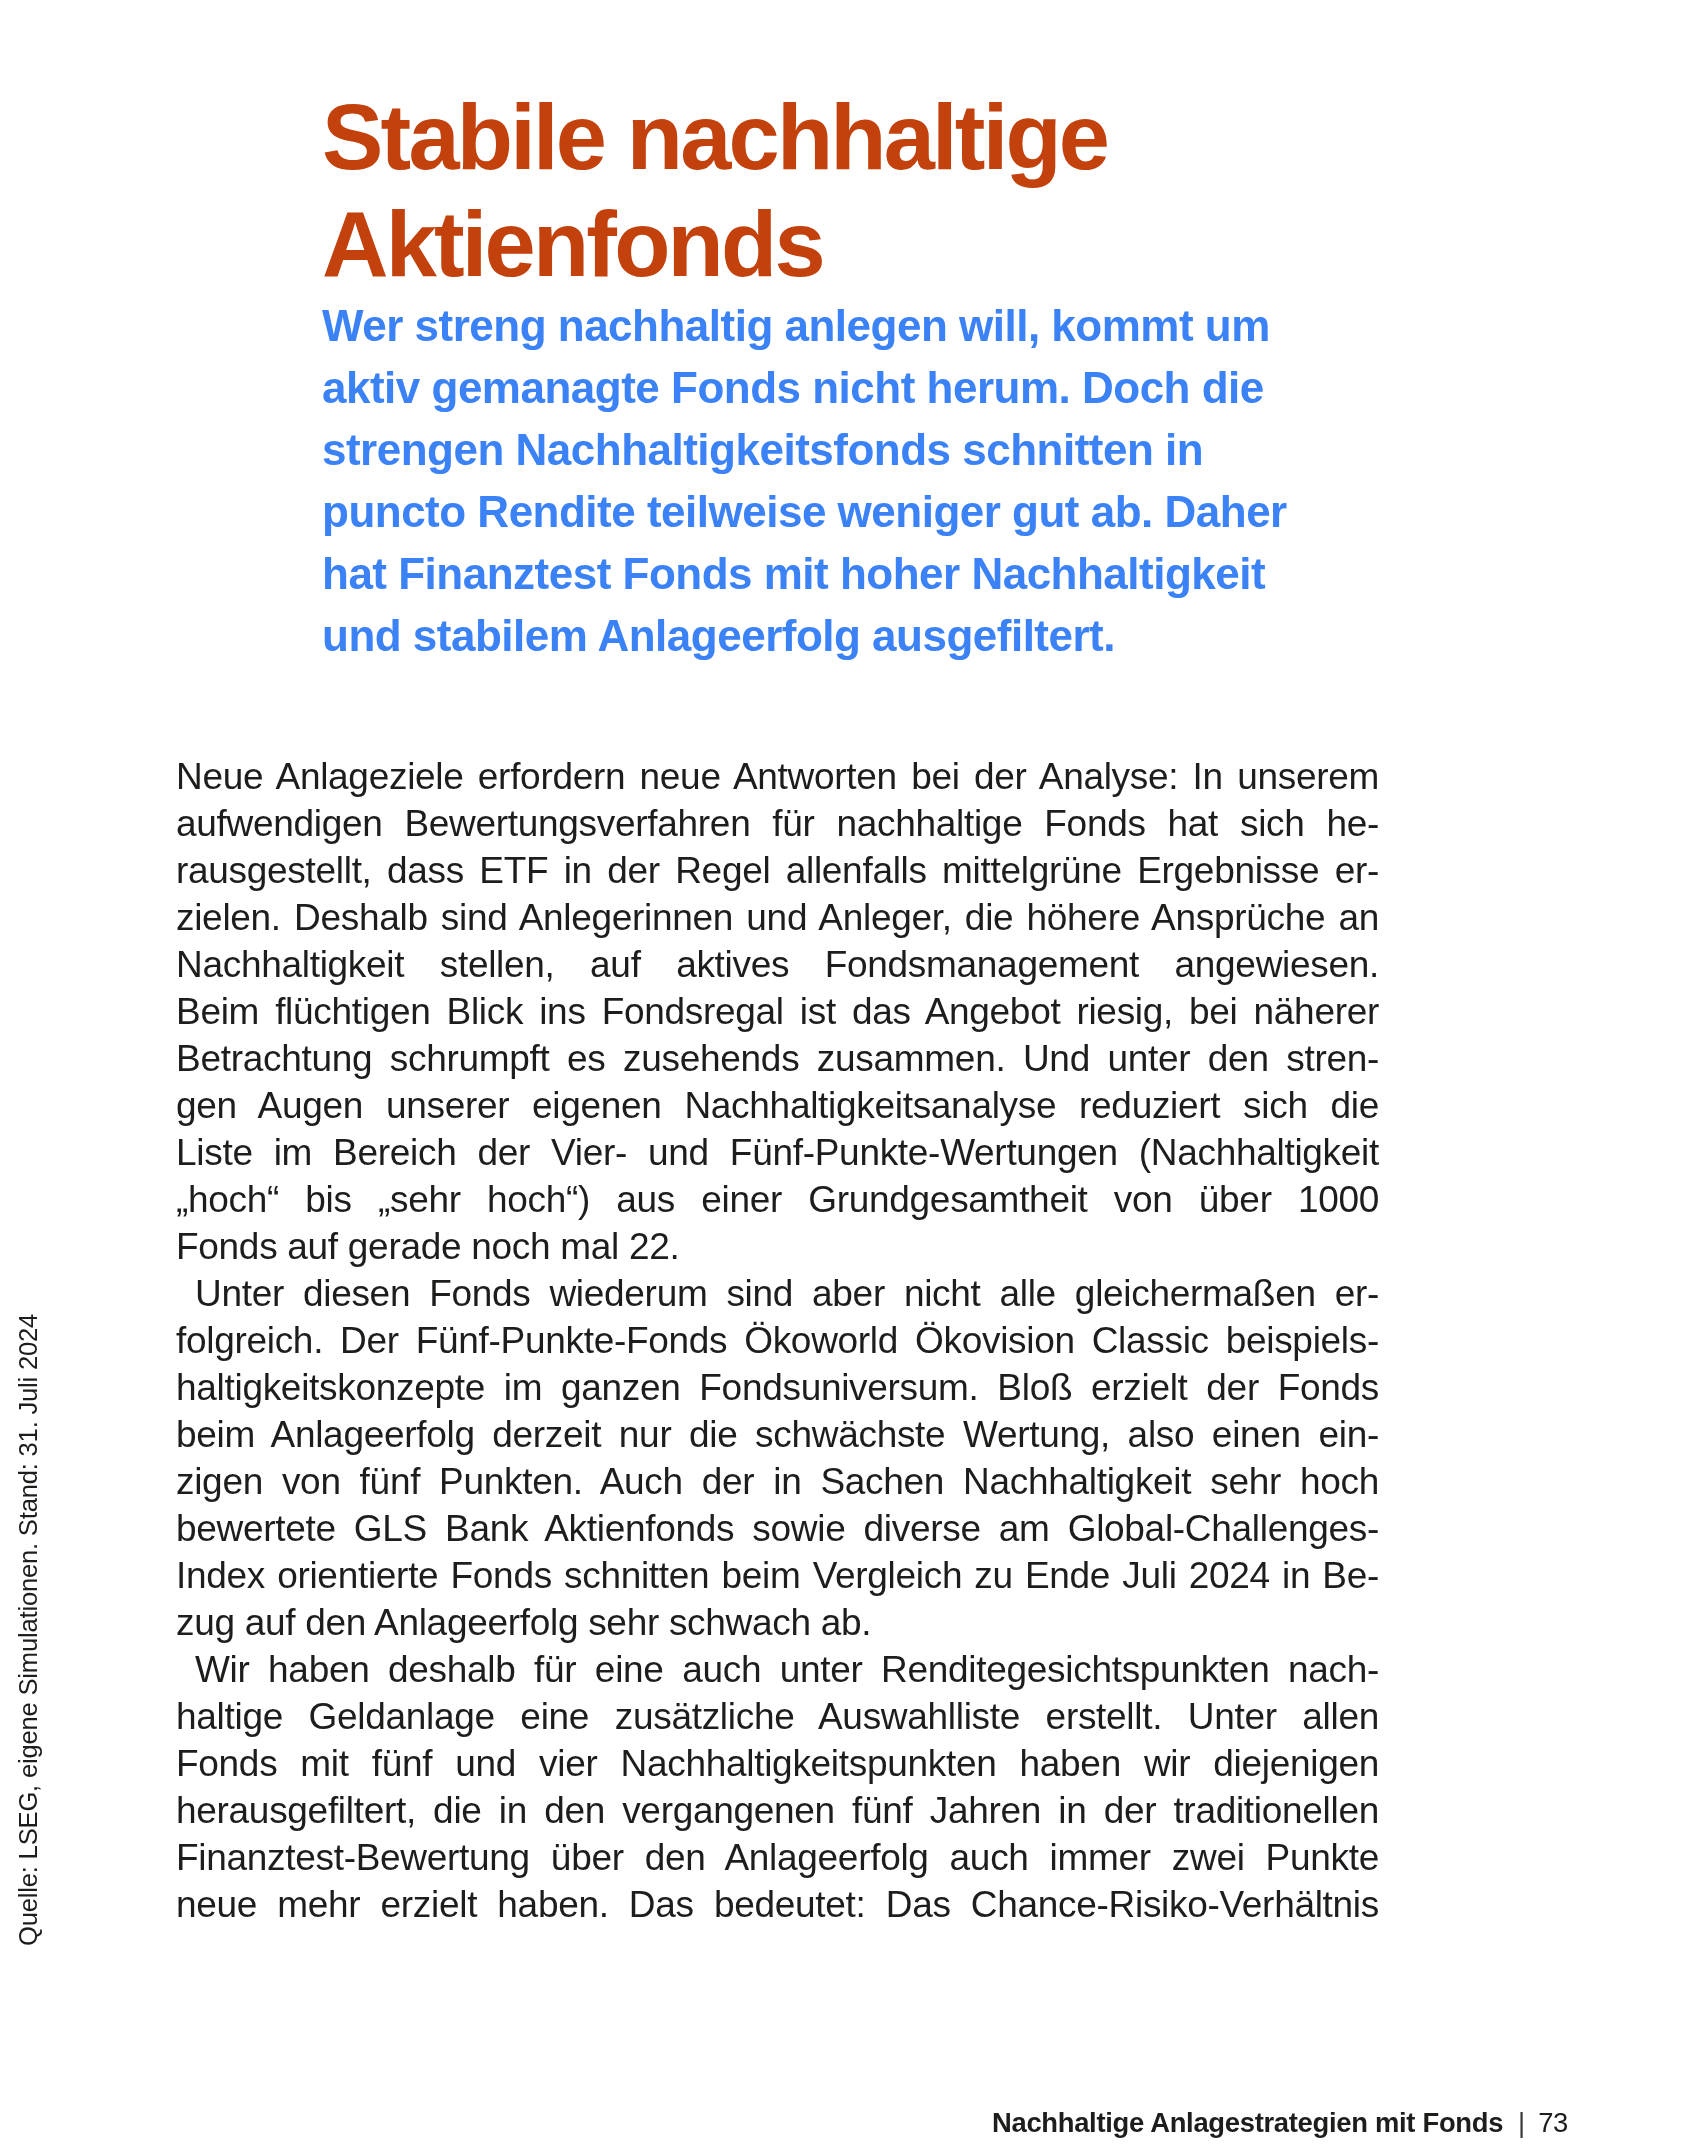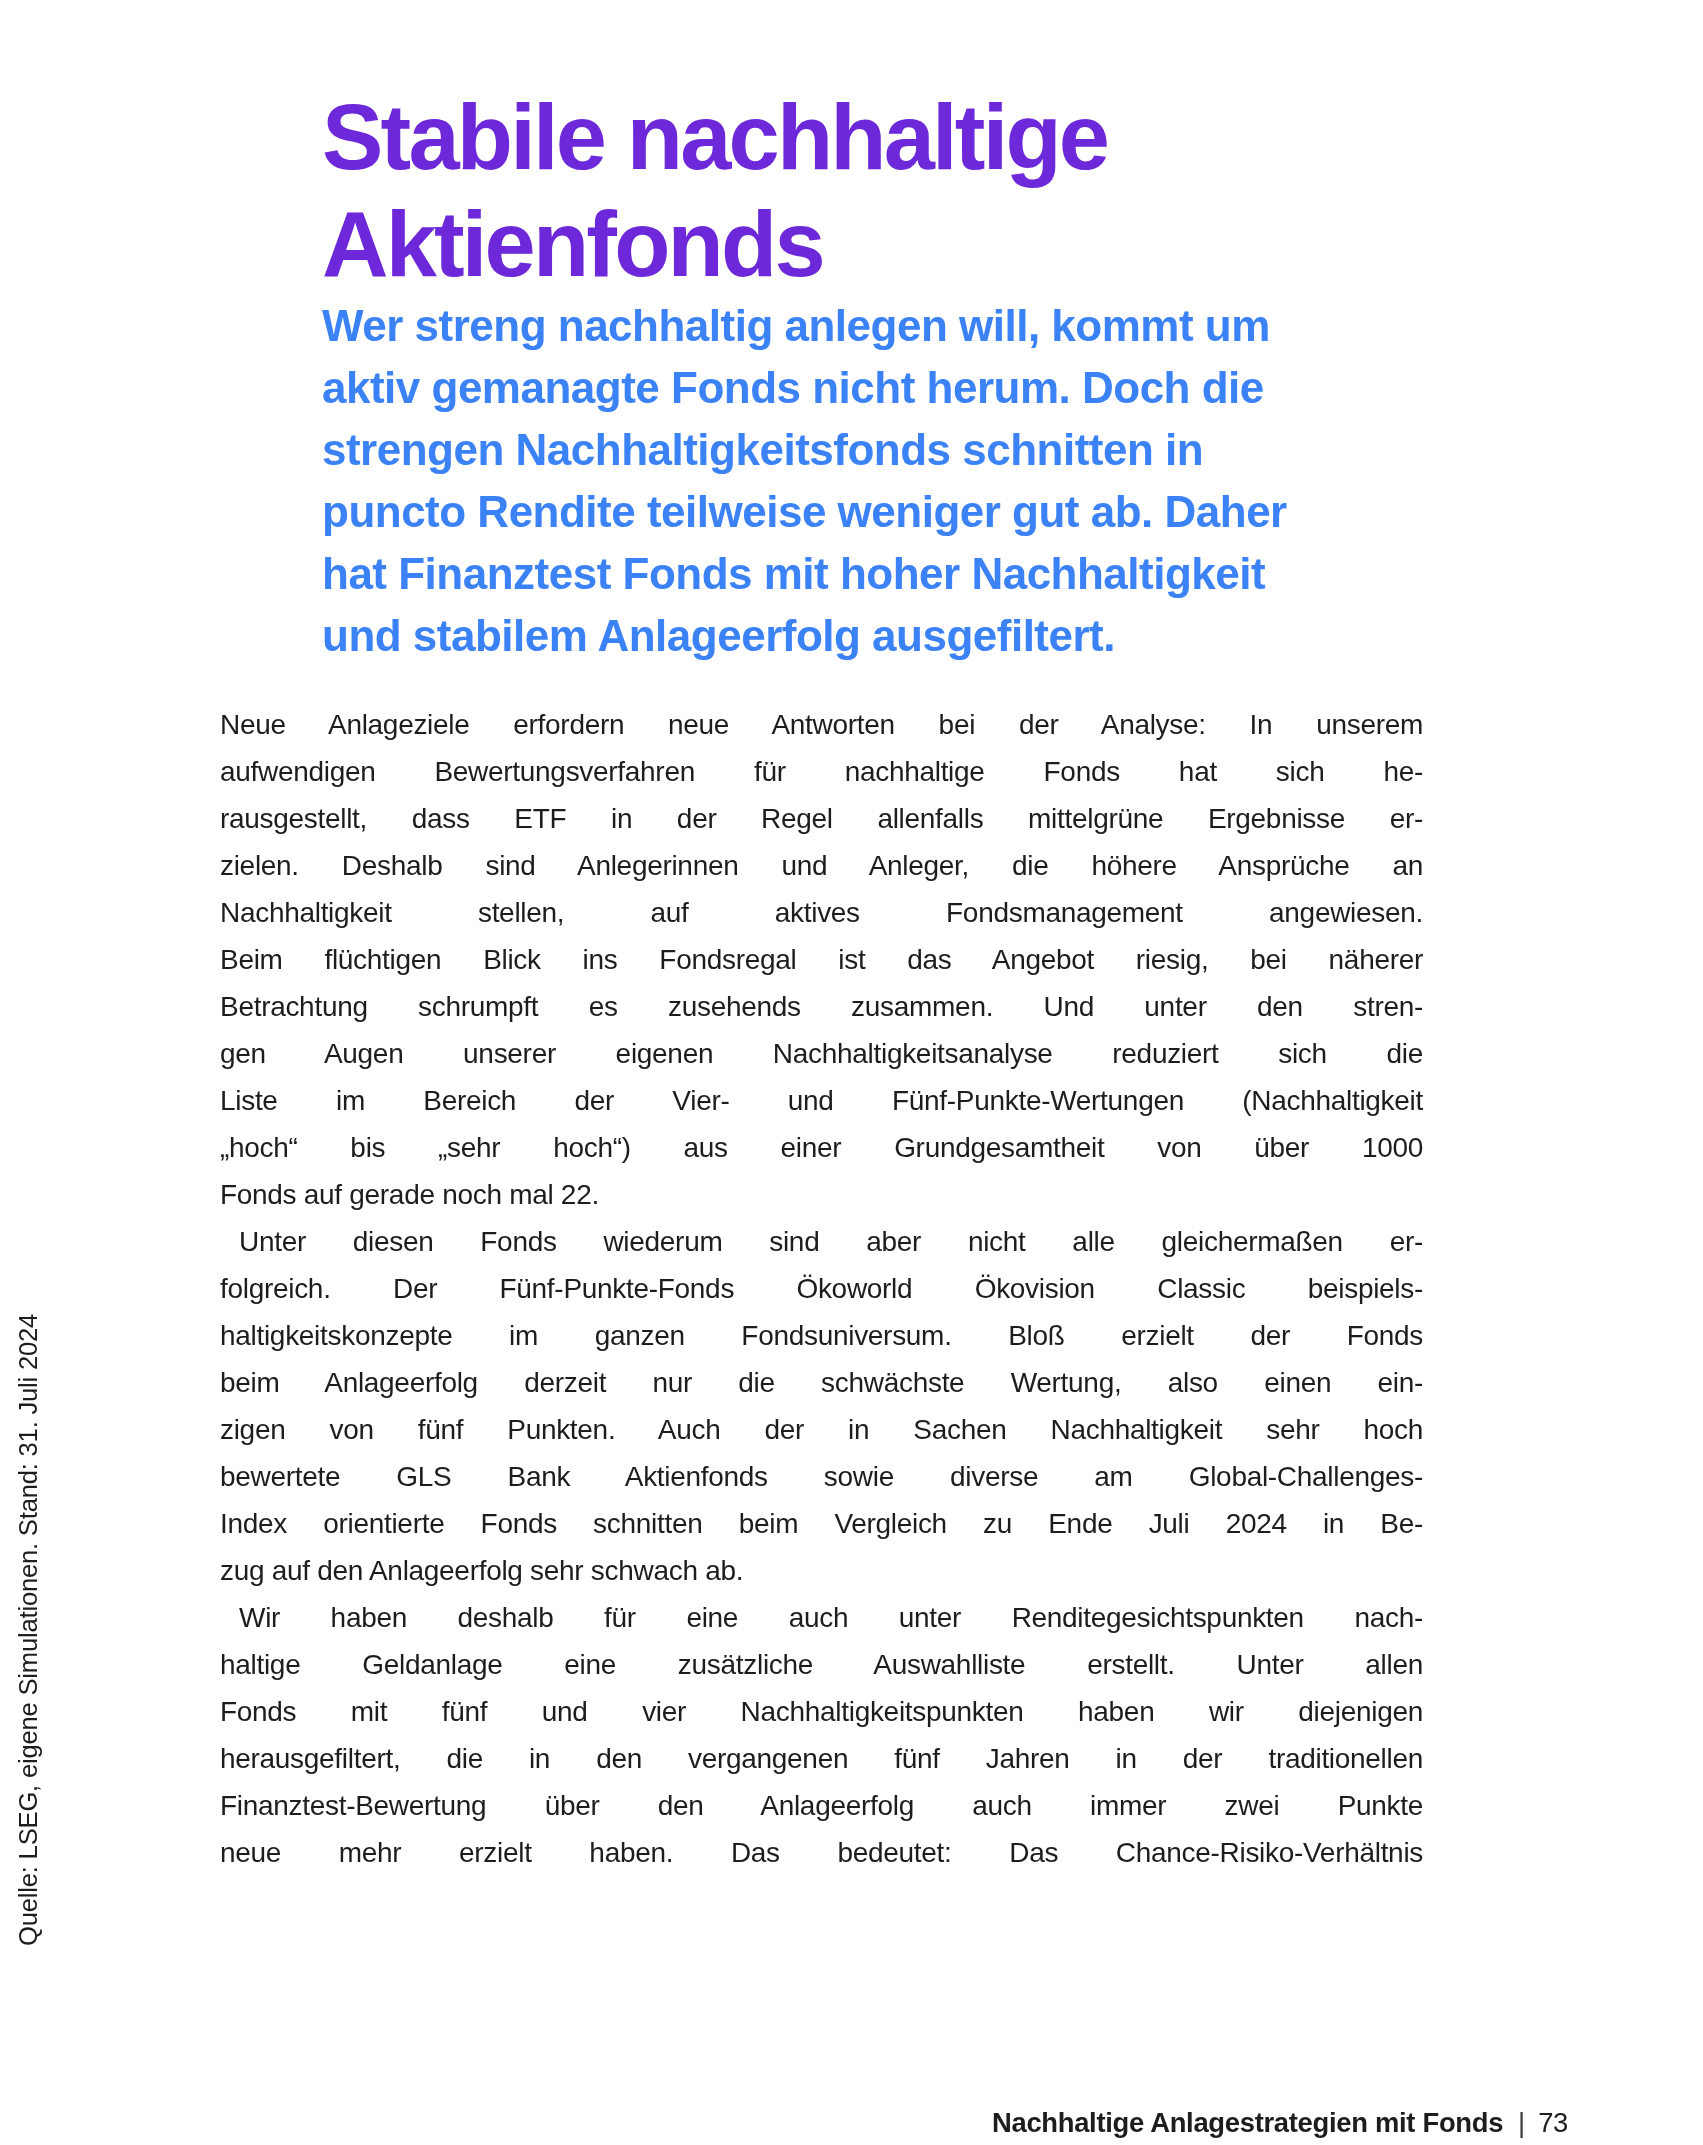--- a/index.html
+++ b/index.html
@@ -38,25 +38,24 @@
     font-size: 44px;
     line-height: 62px;
     font-weight: 700;
     letter-spacing: -0.5px;
   }
 
   
   .bodytext {
     position: absolute;
     left: 176px;
-    top: 701px;
+    top: 753px;
     width: 1203px;
-    font-size: 28px;
+    font-size: 37px;
     letter-spacing: -0.3px;
-    margin-left: 44px;
   }
   .para { margin: 0; }
   .para .line {
     line-height: 47px;
     text-align: justify;
     text-align-last: justify;
     white-space: normal;
   }
   .para .line:last-child { text-align-last: left; }
   .para.jlast .line:last-child { text-align-last: justify; }
@@ -92,21 +91,21 @@
     margin: 0 13.2px 0 15px;
     color: #3a3a38;
   }
   .footer .pagenum { font-weight: 400; }
 </style>
 </head>
 <body>
 
 <div class="page">
 
-  <h1 class="title" style="color: #6d28d9;">
+  <h1 class="title" style="color: #c2410c;">
     <div>Stabile nachhaltige</div>
     <div>Aktienfonds</div>
   </h1>
 
   <div class="deck" style="color: #3b82f6;">
       <div class="deck-line">Wer streng nachhaltig anlegen will, kommt um</div>
       <div class="deck-line">aktiv gemanagte Fonds nicht herum. Doch die</div>
       <div class="deck-line">strengen Nachhaltigkeitsfonds schnitten in</div>
       <div class="deck-line">puncto Rendite teilweise weniger gut ab. Daher</div>
       <div class="deck-line">hat Finanztest Fonds mit hoher Nachhaltigkeit</div>

